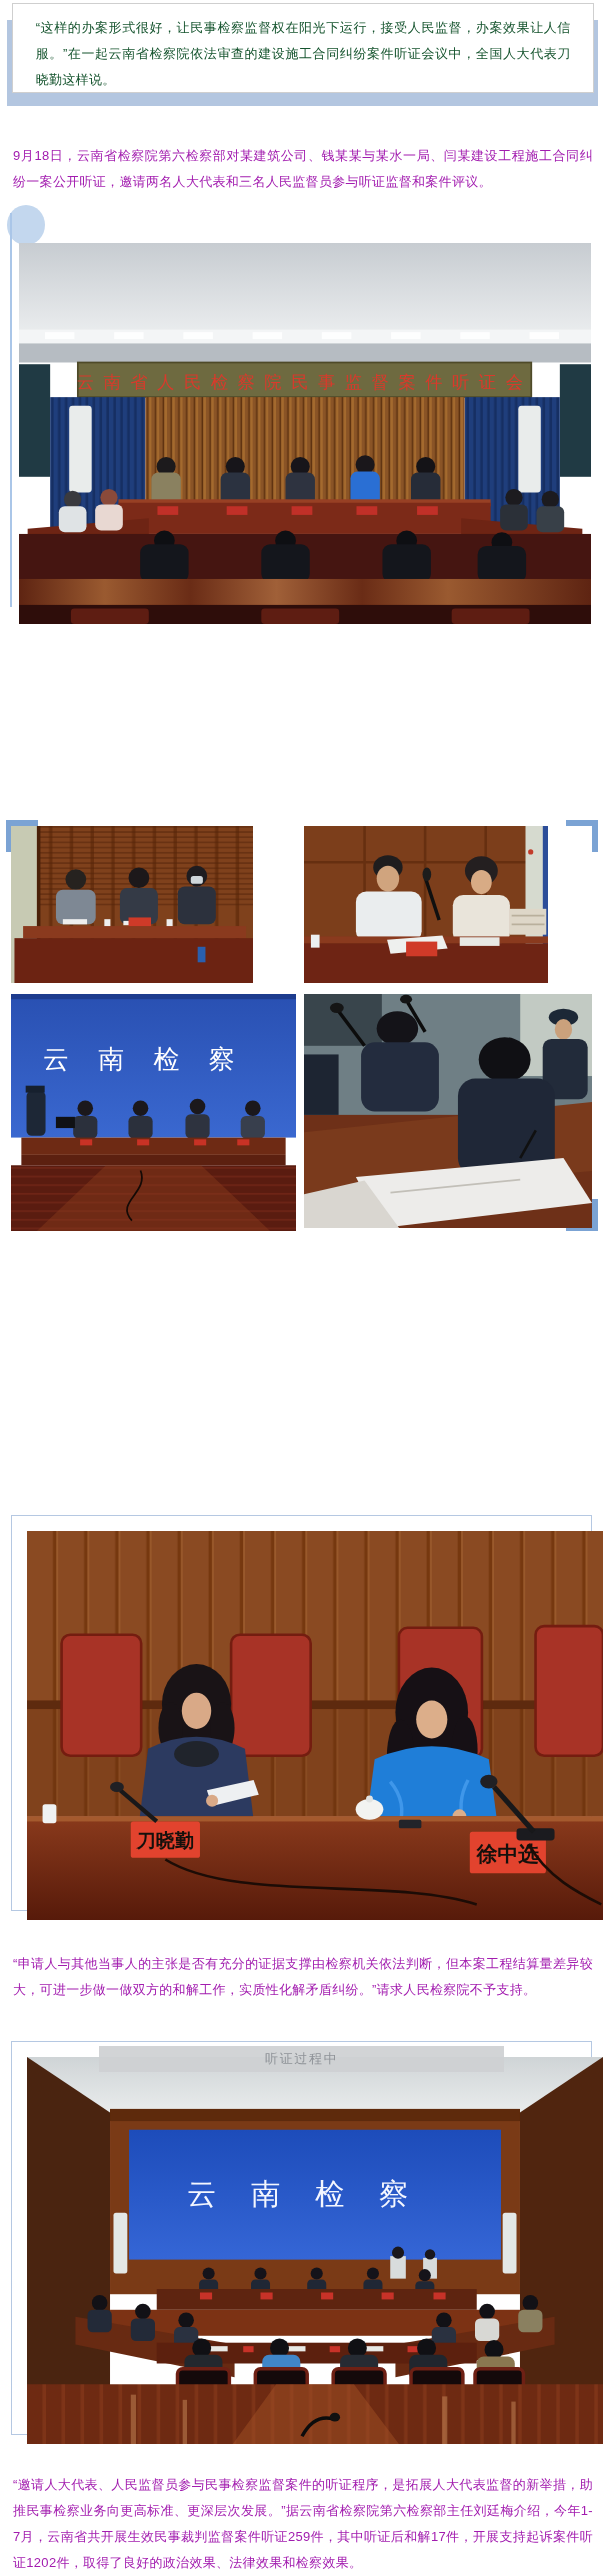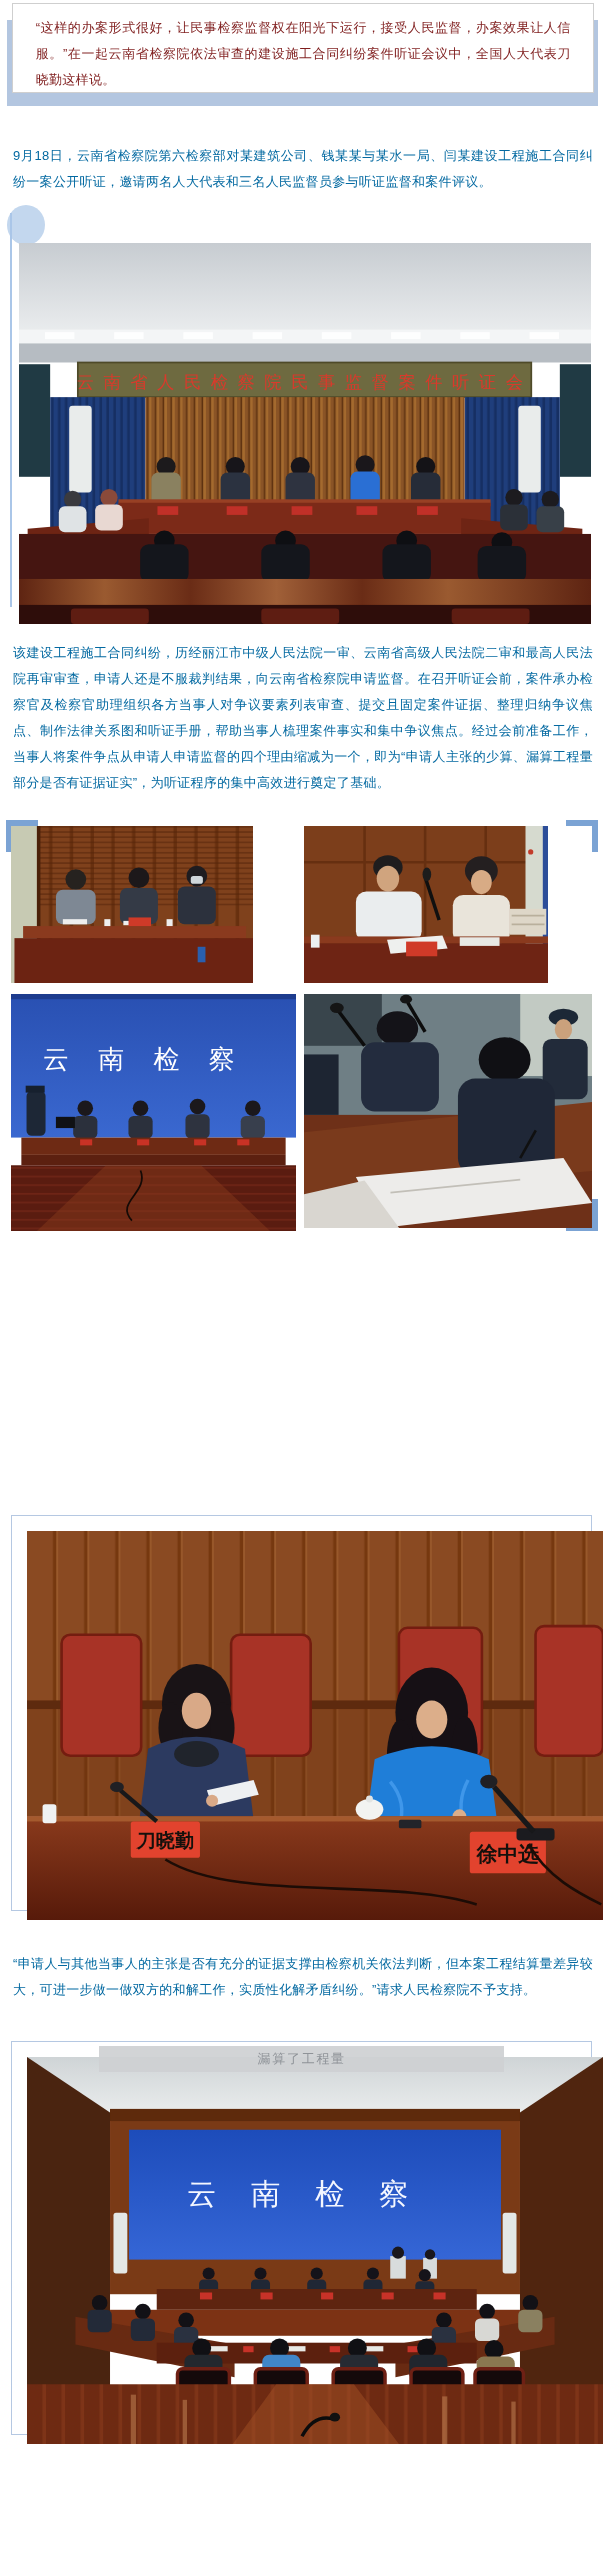--- a/index.html
+++ b/index.html
@@ -4,24 +4,24 @@
 <style>
   html,body{margin:0;padding:0;background:#ffffff;}
   body{width:605px;font-family:"Liberation Sans","DejaVu Sans",sans-serif;}
   .page{position:relative;width:605px;height:2576px;background:#fff;overflow:hidden;}
 
   
   .quote-wrap{position:absolute;top:2.6px;left:7px;width:591px;height:103px;}
   .quote-bg{position:absolute;top:17.3px;left:0;right:0;bottom:0;background:#b3c6e0;}
   .quote-card{position:absolute;top:0;left:5.2px;width:582px;height:90px;background:#ffffff;
       border:0.9px solid #cfcfcf;box-sizing:border-box;padding:11.2px 22.5px 0 22.5px;
-      font-size:13px;line-height:26px;color:#7f1d1d;text-align:justify;letter-spacing:0.3px;}
+      font-size:13px;line-height:26px;color:#14532d;text-align:justify;letter-spacing:0.3px;}
 
   .para{position:absolute;left:13px;width:580px;font-size:13px;line-height:26px;
-      color:#0369a1;text-align:justify;letter-spacing:0.3px;}
+      color:#a21caf;text-align:justify;letter-spacing:0.3px;}
 
   
   .deco-circle{position:absolute;top:205px;left:7px;width:38px;height:40px;border-radius:50%;
       background:#c3d7ee;z-index:1;}
   .deco-line{position:absolute;top:213px;left:10.4px;width:1.7px;height:394px;background:#aac6e8;z-index:1;}
   .photo-main{position:absolute;top:243px;left:19px;width:572px;height:381px;z-index:2;overflow:hidden;}
 
   
   .grid{position:absolute;top:820px;left:11.2px;width:581px;height:411px;}
   .corner{position:absolute;width:26px;height:26px;}
@@ -158,21 +158,20 @@
       <rect x="0" y="388" width="661" height="30" fill="url(#p1gl)"></rect>
       <rect x="0" y="418" width="661" height="22" fill="#2e0d0a"></rect>
       <g fill="#5e1d12">
           <rect x="60" y="422" width="90" height="18" rx="4"></rect>
           <rect x="280" y="422" width="90" height="18" rx="4"></rect>
           <rect x="500" y="422" width="90" height="18" rx="4"></rect>
         </g>
     </svg>
   </div>
 
-  <div class="para" style="top:640px;">该建设工程施工合同纠纷，历经丽江市中级人民法院一审、云南省高级人民法院二审和最高人民法院再审审查，申请人还是不服裁判结果，向云南省检察院申请监督。在召开听证会前，案件承办检察官及检察官助理组织各方当事人对争议要素列表审查、提交且固定案件证据、整理归纳争议焦点、制作法律关系图和听证手册，帮助当事人梳理案件事实和集中争议焦点。经过会前准备工作，当事人将案件争点从申请人申请监督的四个理由缩减为一个，即为“申请人主张的少算、漏算工程量部分是否有证据证实”，为听证程序的集中高效进行奠定了基础。</div>
 
   <div class="grid">
     <div class="corner tl"></div>
     <div class="corner tr"></div>
     <div class="corner brr"></div>
 
     <div class="gp p-tl">
       <svg width="242" height="157" viewBox="0 0 280 182" preserveAspectRatio="none">
         <defs>
           <pattern id="tlw" width="24" height="12" patternUnits="userSpaceOnUse">
@@ -379,21 +378,21 @@
         <ellipse cx="534" cy="290" rx="10" ry="8" fill="#202024"></ellipse>
       </g>
       <path d="M160,380 C240,430 420,400 520,432" stroke="#1c0c06" stroke-width="3" fill="none"></path>
       <path d="M580,362 C600,400 640,420 664,432" stroke="#1c0c06" stroke-width="3" fill="none"></path>
     </svg>
   </div>
 
   <div class="para" style="top:1951px;">“申请人与其他当事人的主张是否有充分的证据支撑由检察机关依法判断，但本案工程结算量差异较大，可进一步做一做双方的和解工作，实质性化解矛盾纠纷。”请求人民检察院不予支持。</div>
 
   <div class="framed photo-scene">
-    <div class="caption-band">漏算了工程量</div>
+    <div class="caption-band">听证过程中</div>
     <svg width="576" height="387" viewBox="0 0 666 447" preserveAspectRatio="none">
       <defs>
         <linearGradient id="p7c" x1="0" y1="0" x2="0" y2="1">
           <stop offset="0" stop-color="#cfd4d6"></stop>
             <stop offset="1" stop-color="#f4f6f6"></stop>
         </linearGradient>
         <linearGradient id="p7b" x1="0" y1="0" x2="0" y2="1">
           <stop offset="0" stop-color="#1d4cba"></stop>
             <stop offset="1" stop-color="#3566d6"></stop>
         </linearGradient>
@@ -494,15 +493,16 @@
         <rect x="120" y="390" width="6" height="57"></rect>
           <rect x="180" y="396" width="5" height="51"></rect>
         <rect x="480" y="392" width="6" height="55"></rect>
           <rect x="560" y="398" width="5" height="49"></rect>
       </g>
       <path d="M318,438 q14,-26 36,-20" stroke="#0c0c0c" stroke-width="4" fill="none"></path>
       <ellipse cx="356" cy="416" rx="6" ry="5" fill="#111111"></ellipse>
     </svg>
   </div>
 
+  <div class="para" style="top:2472px;">“邀请人大代表、人民监督员参与民事检察监督案件的听证程序，是拓展人大代表监督的新举措，助推民事检察业务向更高标准、更深层次发展。”据云南省检察院第六检察部主任刘廷梅介绍，今年1-7月，云南省共开展生效民事裁判监督案件听证259件，其中听证后和解17件，开展支持起诉案件听证1202件，取得了良好的政治效果、法律效果和检察效果。</div>
 
 </div>
 
 
 </body></html>

